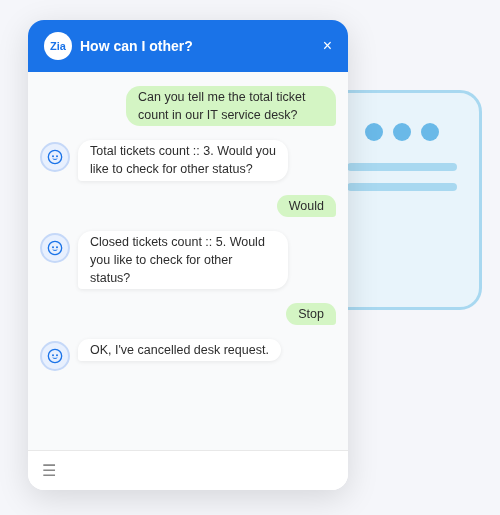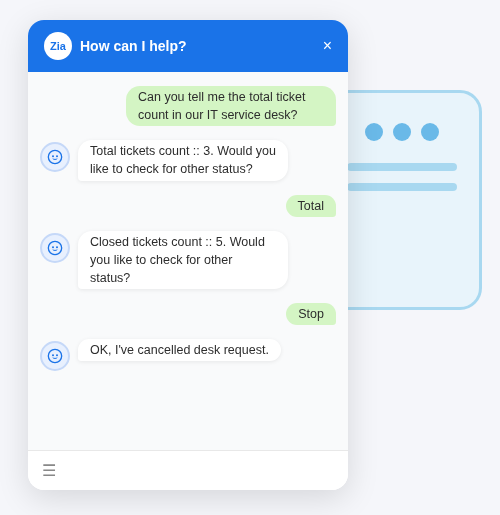--- a/index.html
+++ b/index.html
@@ -217,21 +217,21 @@
     </div>
     <div class="bg-card-line"></div>
     <div class="bg-card-line"></div>
   </div>
 
   <div class="chat-widget">
 
     <div class="chat-header">
       <div class="chat-header-left">
         <div class="zia-logo">Zia</div>
-        <span class="chat-title">How can I help?</span>
+        <span class="chat-title">How can I other?</span>
       </div>
       <span class="close-btn">×</span>
     </div>
 
     <div class="chat-messages">
 
       <div class="message-row user">
         <div class="bubble user-bubble">Can you tell me the total ticket count in our IT service desk?</div>
       </div>
 
@@ -241,21 +241,21 @@
             <circle cx="12" cy="12" r="10" stroke="#1a73e8" stroke-width="2"></circle>
             <circle cx="9" cy="11" r="1.5" fill="#1a73e8"></circle>
             <circle cx="15" cy="11" r="1.5" fill="#1a73e8"></circle>
             <path d="M9 15c.8 1 5.2 1 6 0" stroke="#1a73e8" stroke-width="1.5" stroke-linecap="round"></path>
           </svg>
         </div>
         <div class="bubble bot-bubble">Total tickets count :: 3. Would you like to check for other status?</div>
       </div>
 
       <div class="message-row user">
-        <div class="bubble user-bubble">Total</div>
+        <div class="bubble user-bubble">Would</div>
       </div>
 
       <div class="message-row bot">
         <div class="bot-avatar">
           <svg viewBox="0 0 24 24" fill="none" xmlns="http://www.w3.org/2000/svg">
             <circle cx="12" cy="12" r="10" stroke="#1a73e8" stroke-width="2"></circle>
             <circle cx="9" cy="11" r="1.5" fill="#1a73e8"></circle>
             <circle cx="15" cy="11" r="1.5" fill="#1a73e8"></circle>
             <path d="M9 15c.8 1 5.2 1 6 0" stroke="#1a73e8" stroke-width="1.5" stroke-linecap="round"></path>
           </svg>

